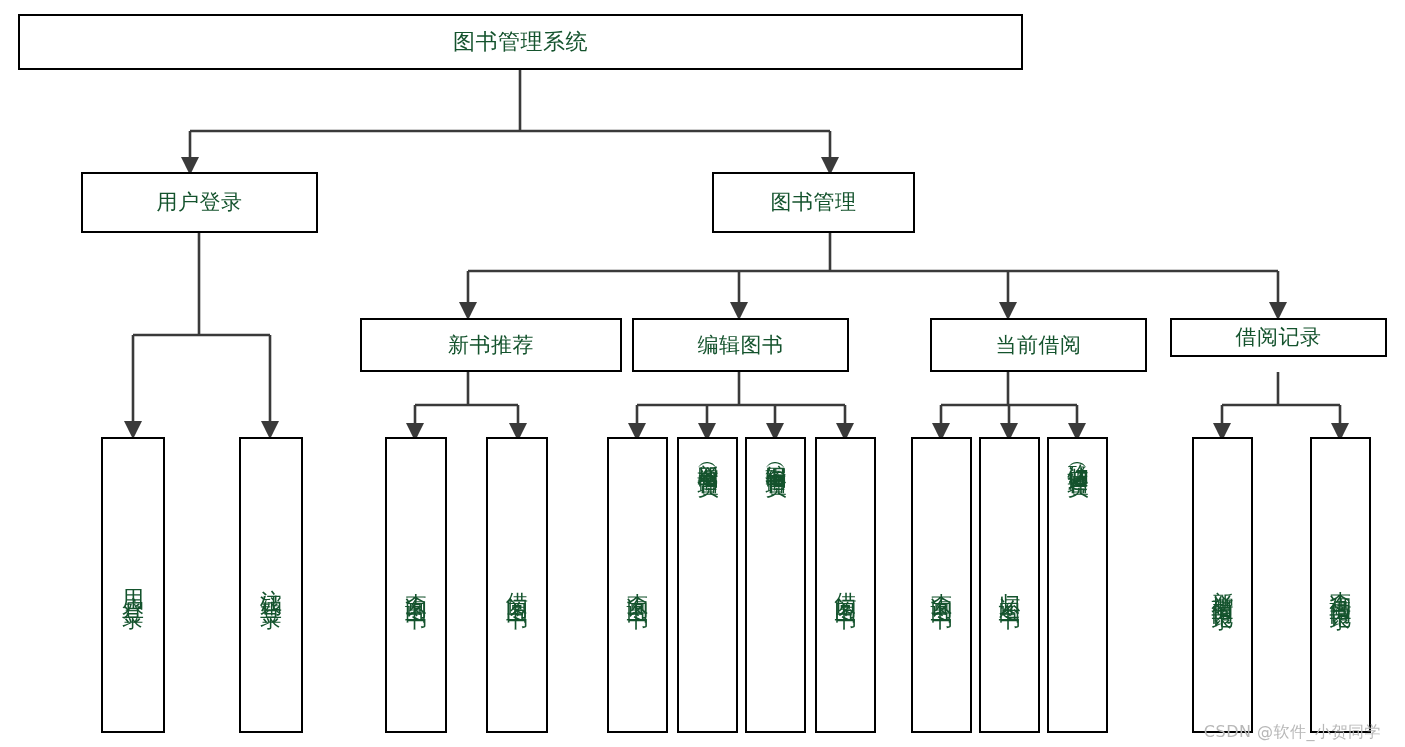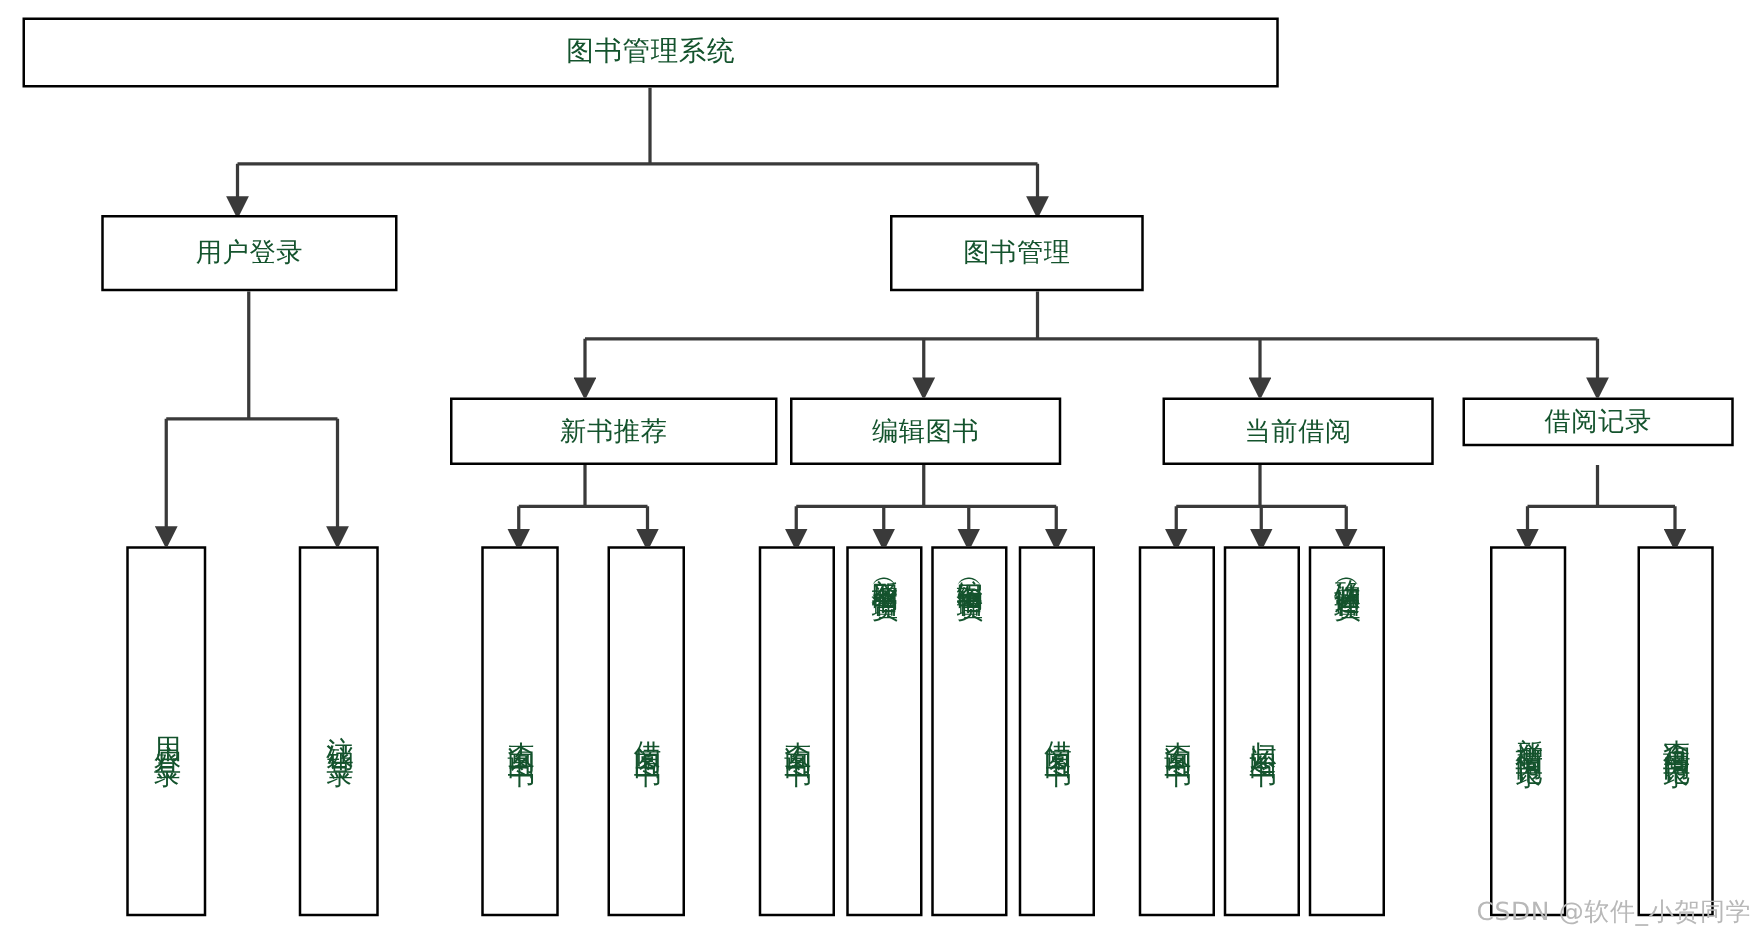--- a/index.html
+++ b/index.html
@@ -76,23 +76,23 @@
     letter-spacing: 2px;
     font-size: 21px;
   }
   
   .node.vert.center {
     align-items: center;
     padding-top: 0;
   }
   #watermark {
     position: absolute;
-    right: 4px;
+    right: 24px;
     bottom: 4px;
-    font-size: 20px;
+    font-size: 16px;
     color: #b8b8b8;
     letter-spacing: 0.5px;
     white-space: nowrap;
     user-select: none;
   }
 </style>
 </head>
 <body>
 
 <div id="diagram-root">

